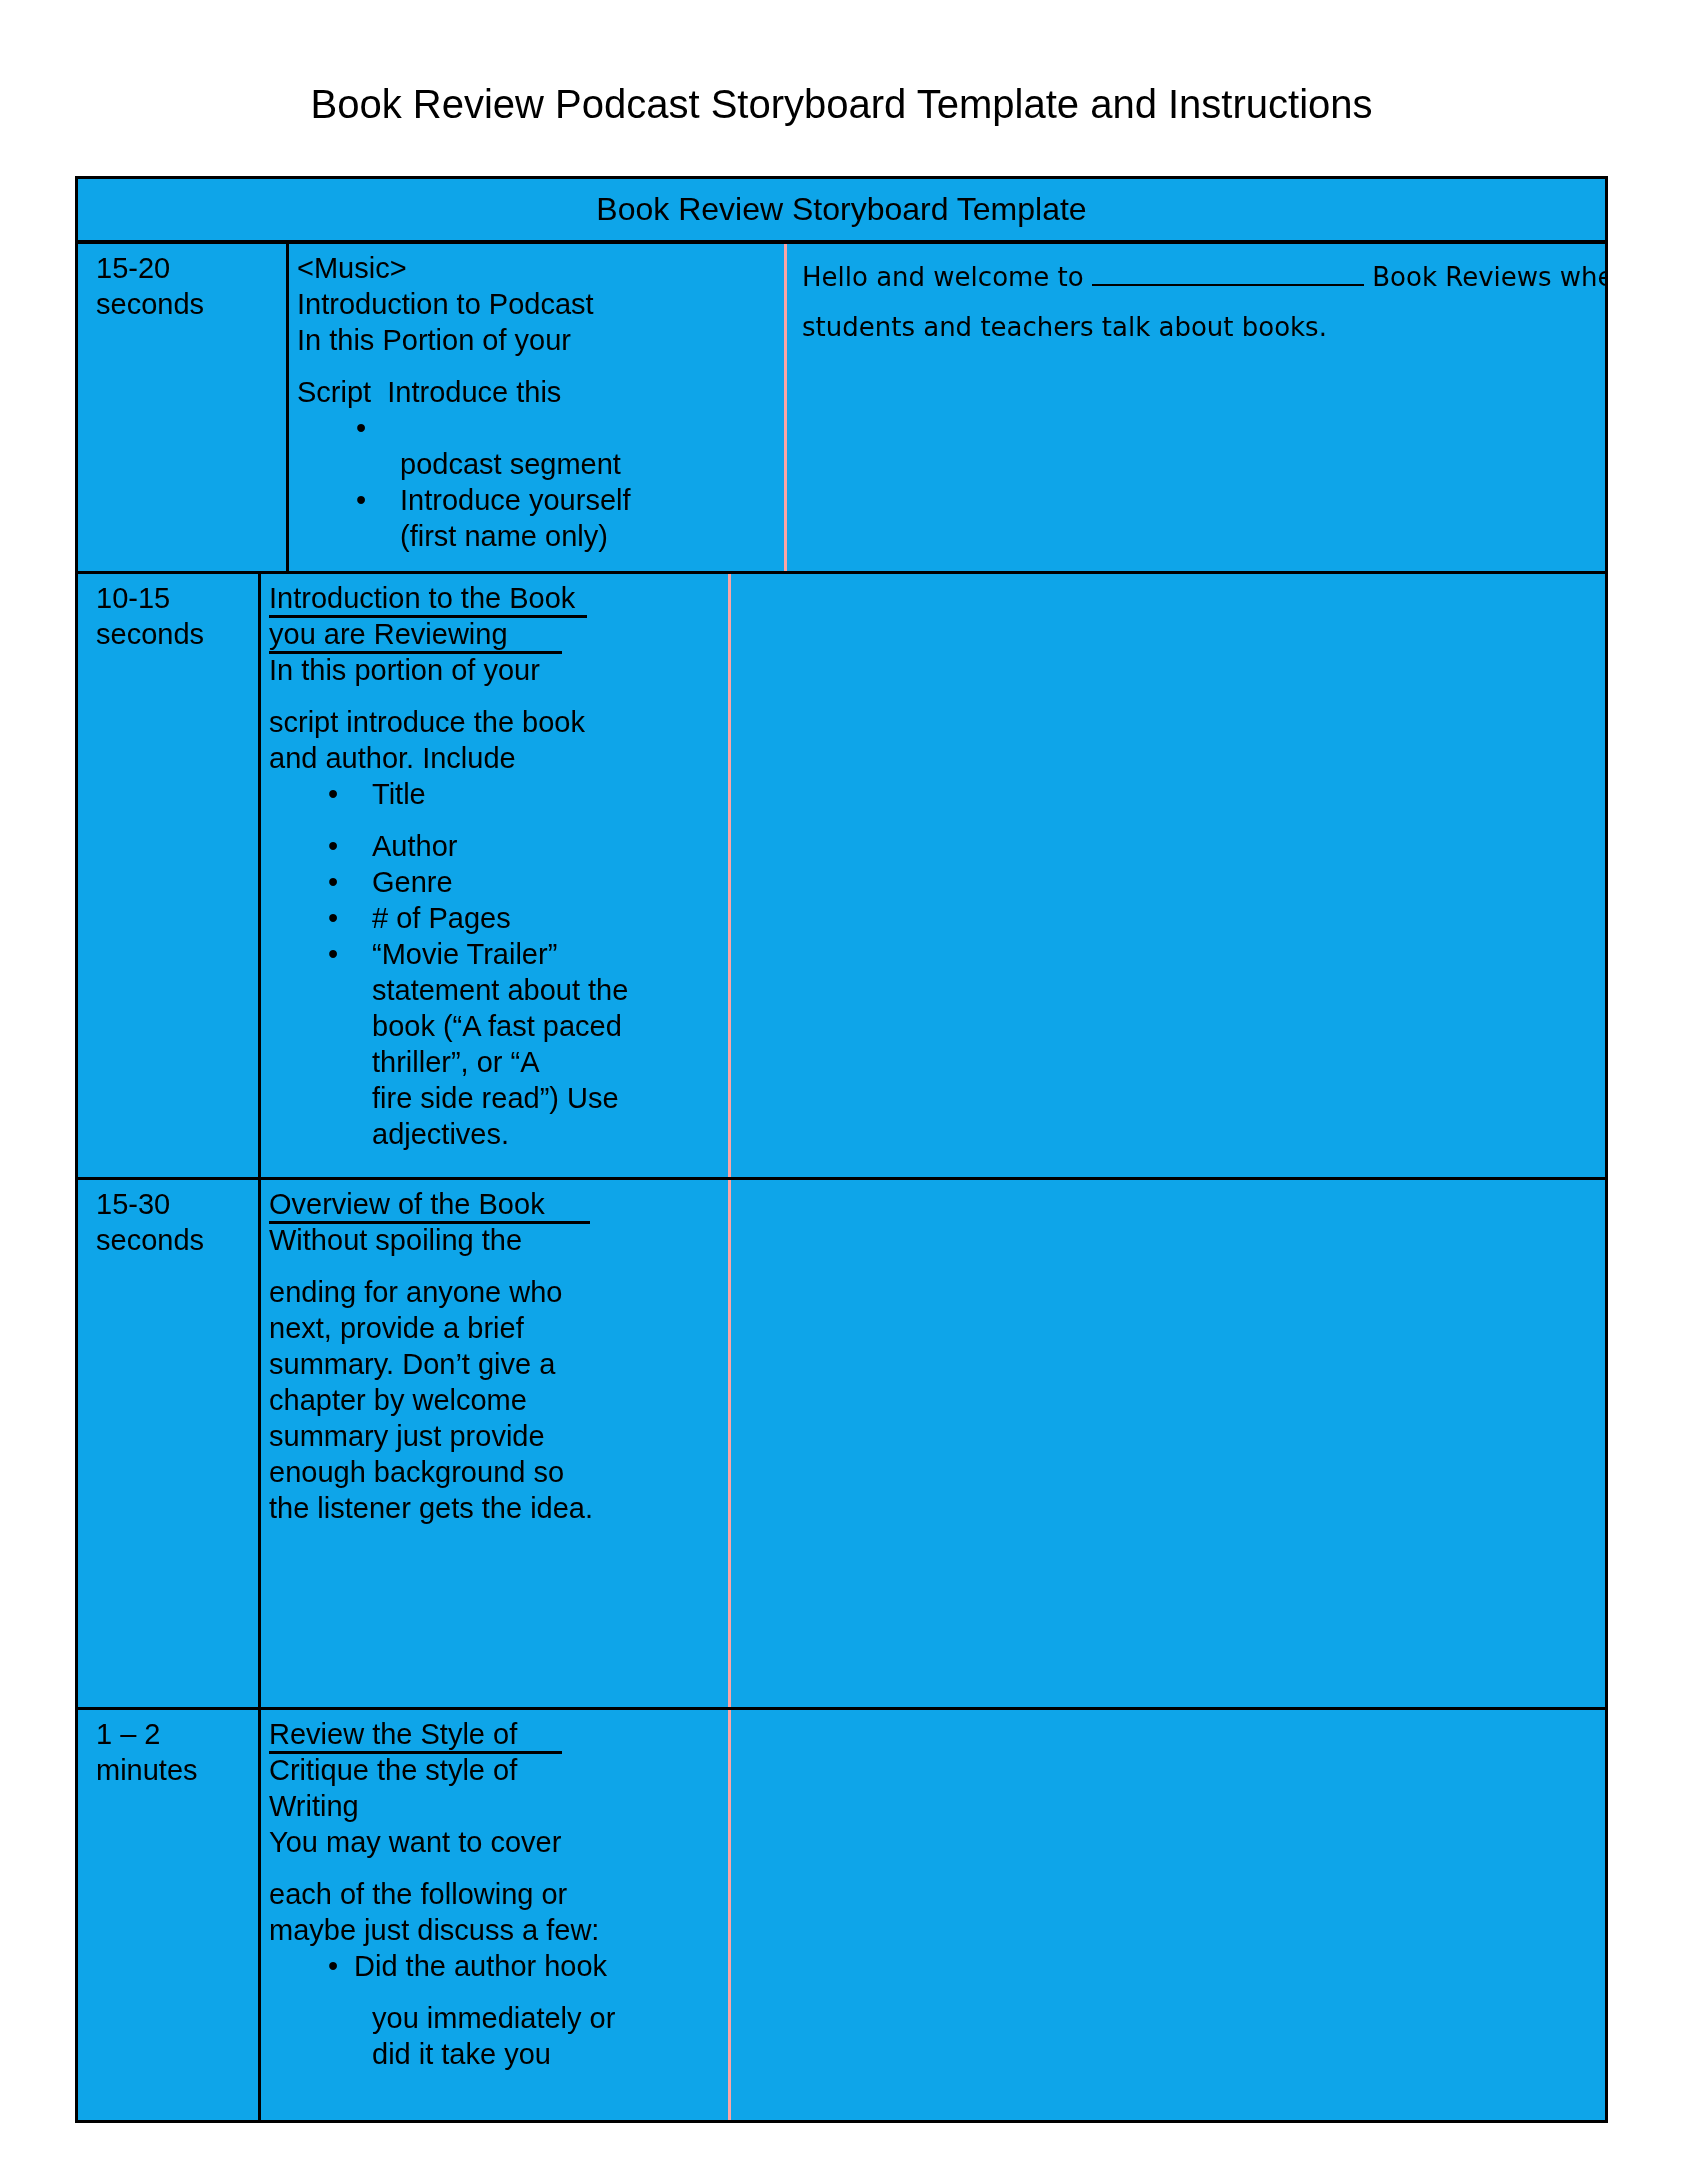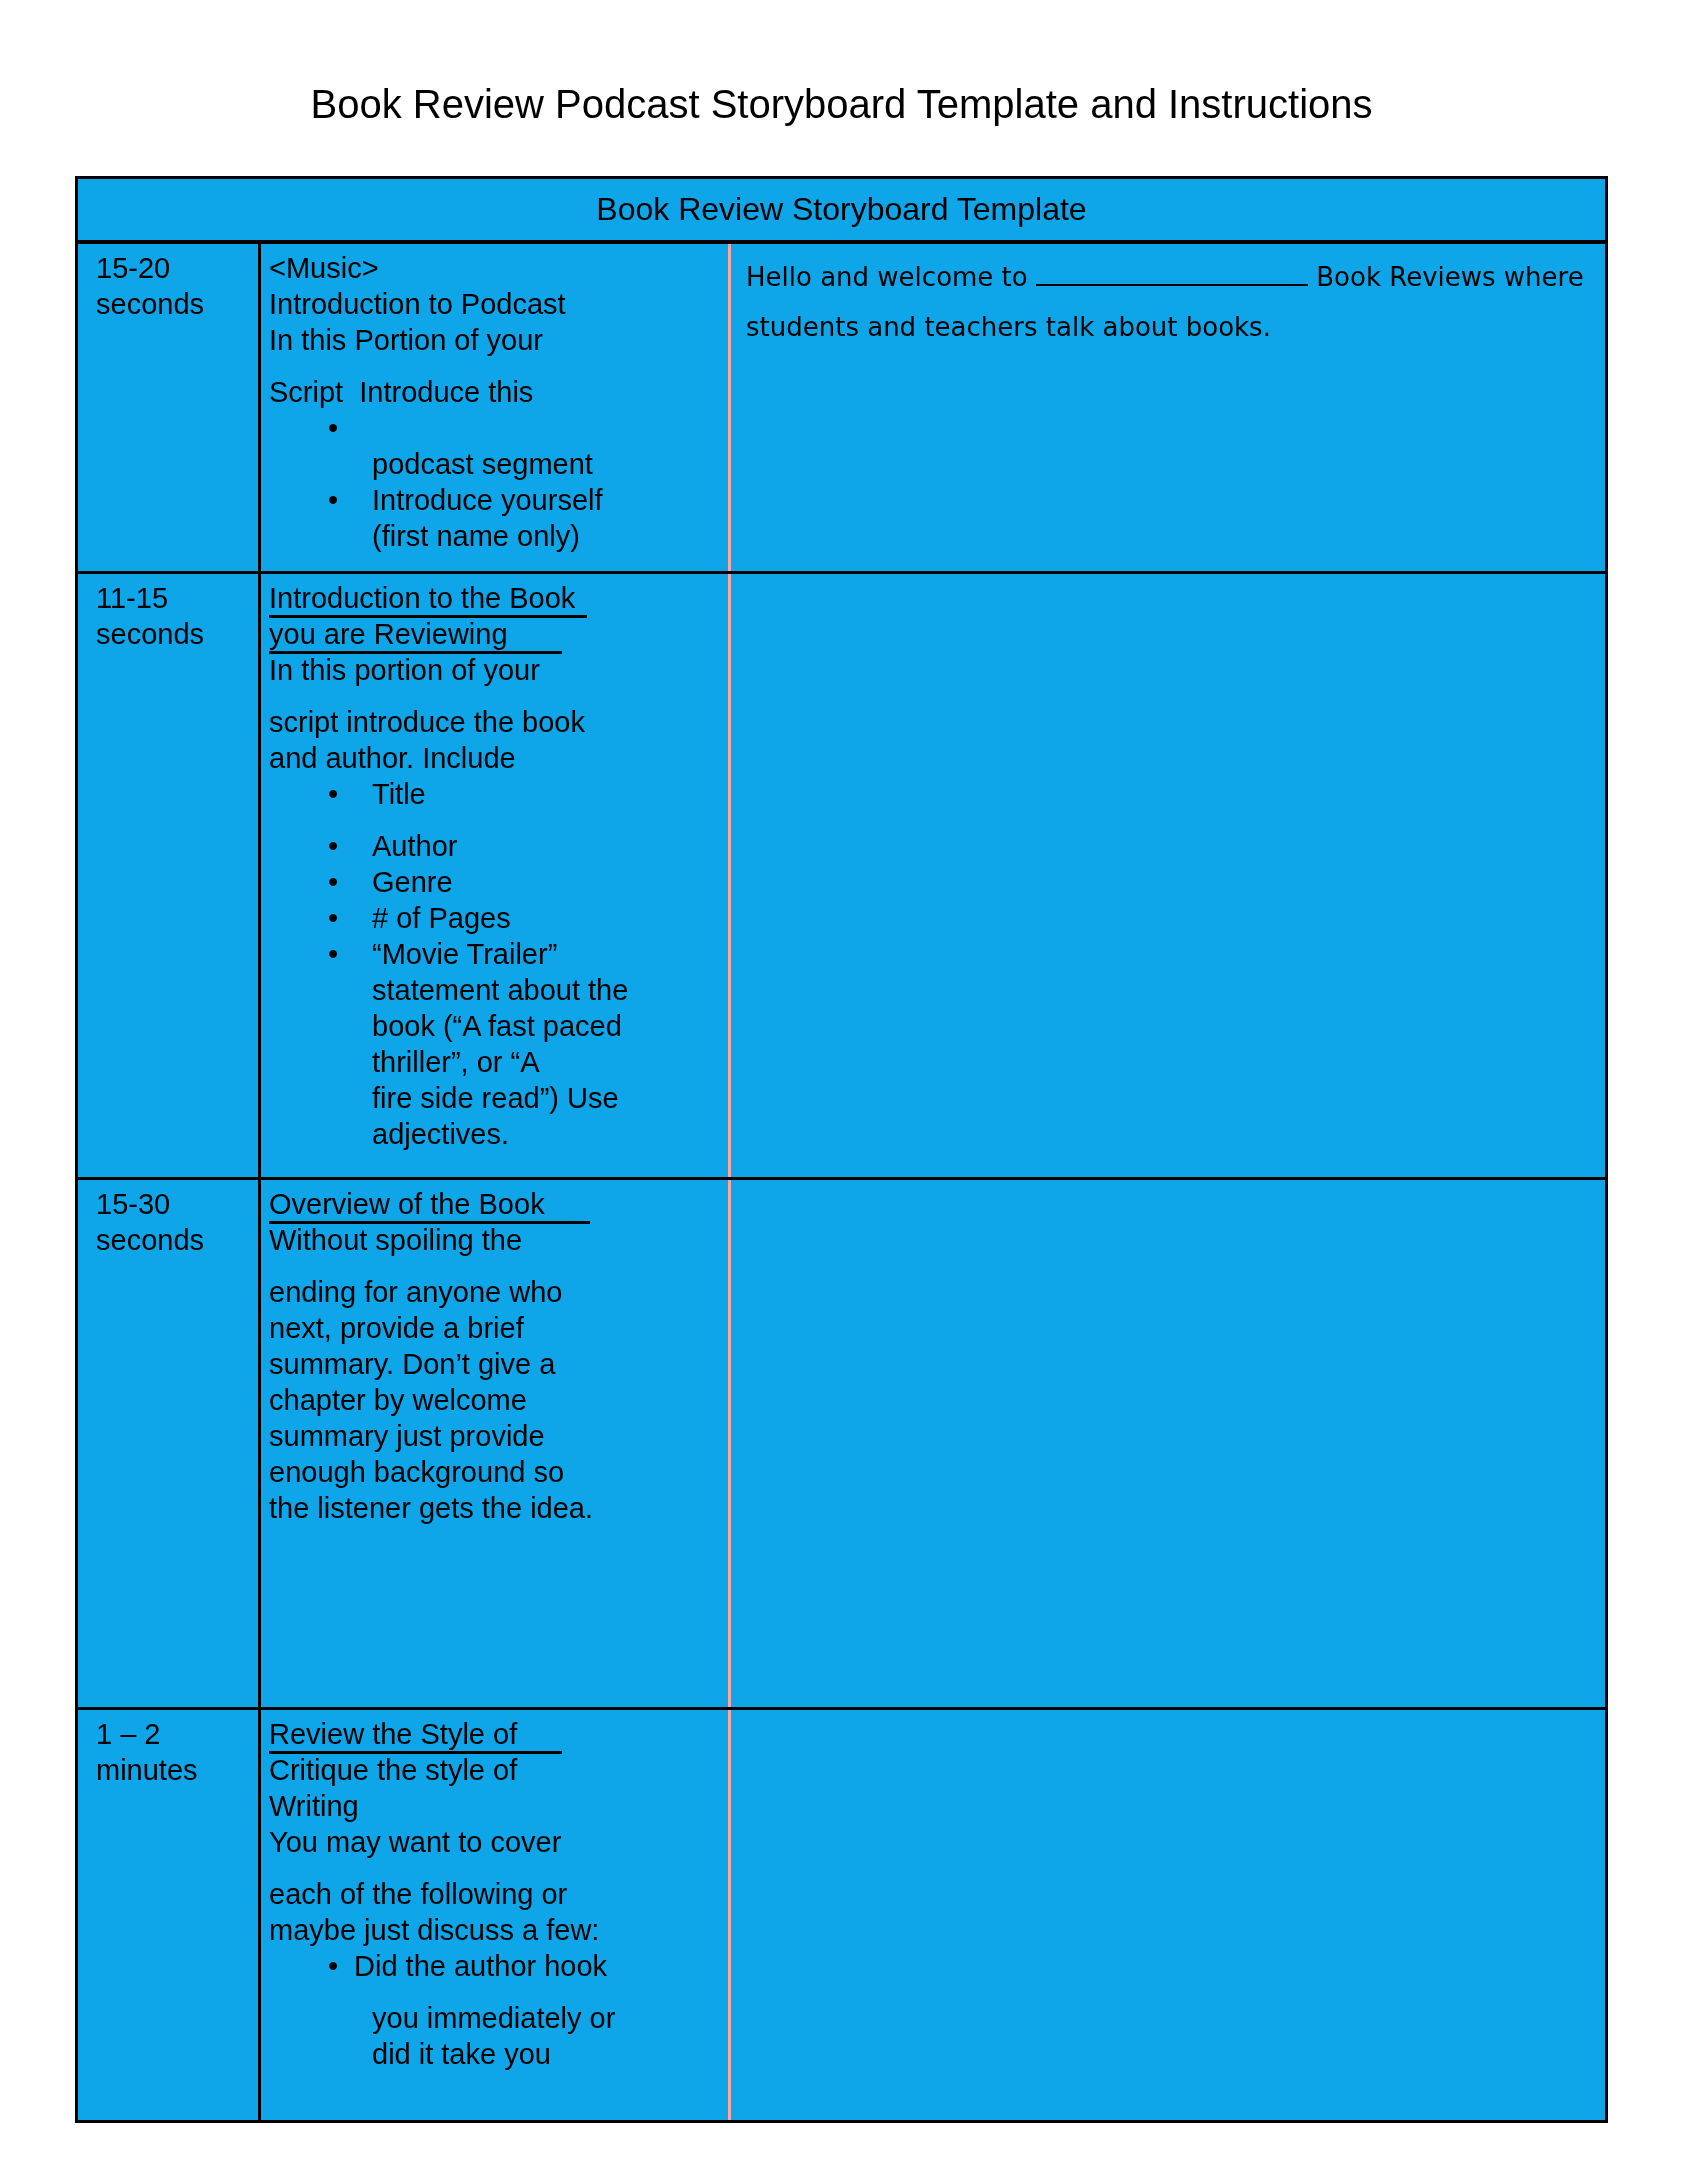--- a/index.html
+++ b/index.html
@@ -17,21 +17,21 @@
     width:1533px;margin:49px auto 0;
     border:3px solid #000;box-sizing:border-box;
     background:#0ea5e9;
   }
   .thead{
     height:61px;border-bottom:4px solid #000;
     display:flex;align-items:center;justify-content:center;
     font-size:32px;
   }
   .trow{display:flex;border-top:3px solid #000;overflow:hidden;}
-  .trow:first-of-type{border-top:none;}
+  .trow:first-of-type{border-top:none;gap:28px;}
   .trow:nth-of-type(1){height:327px;}
   .trow:nth-of-type(2){height:603px;}
   .trow:nth-of-type(3){height:527px;}
   .trow:nth-of-type(4){height:410px;}
   .cell{box-sizing:border-box;overflow:hidden;}
   .time{width:180px;padding:6px 4px 0 18px;flex:none;}
   .notes{width:470px;border-left:3px solid #000;padding-top:6px;flex:none;}
   .script{flex:1;border-left:3px solid #fca5a5;padding:8px 10px 0 15px;}
   .tline{font-size:29px;line-height:36px;}
   .nline{font-size:29px;line-height:36px;padding-left:8px;white-space:pre;}
@@ -75,21 +75,21 @@
             <div class="nline ind1"><div class="blt">•</div><span>Introduce yourself</span></div>
             <div class="nline ind2"><span>(first name only)</span></div>
           </div>
           <div class="cell script">
             <div class="sline"><span>Hello and welcome to </span><div class="blank" style="width: 272px;"></div><span> Book Reviews where</span></div>
             <div class="sline"><span>students and teachers talk about books.</span></div>
           </div>
         </div>
         <div class="trow">
           <div class="cell time">
-            <div class="tline">11-15</div>
+            <div class="tline">10-15</div>
             <div class="tline">seconds</div>
           </div>
           <div class="cell notes">
             <div class="nline"><span class="u" style="padding-right: 12px;">Introduction to the Book</span></div>
             <div class="nline"><span class="u" style="padding-right: 54px;">you are Reviewing</span></div>
             <div class="nline"><span>In this portion of your</span></div>
             <div class="nline gap"><span>script introduce the book</span></div>
             <div class="nline"><span>and author. Include</span></div>
             <div class="nline ind1"><div class="blt">•</div><span>Title</span></div>
             <div class="nline ind1 gap"><div class="blt">•</div><span>Author</span></div>

